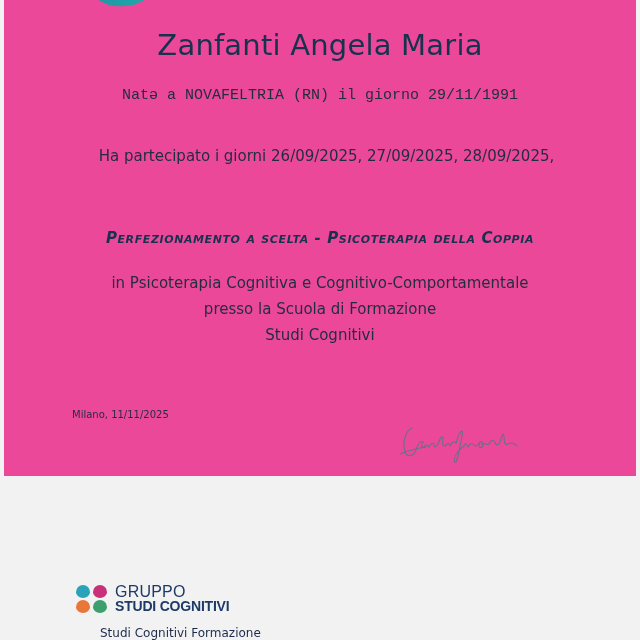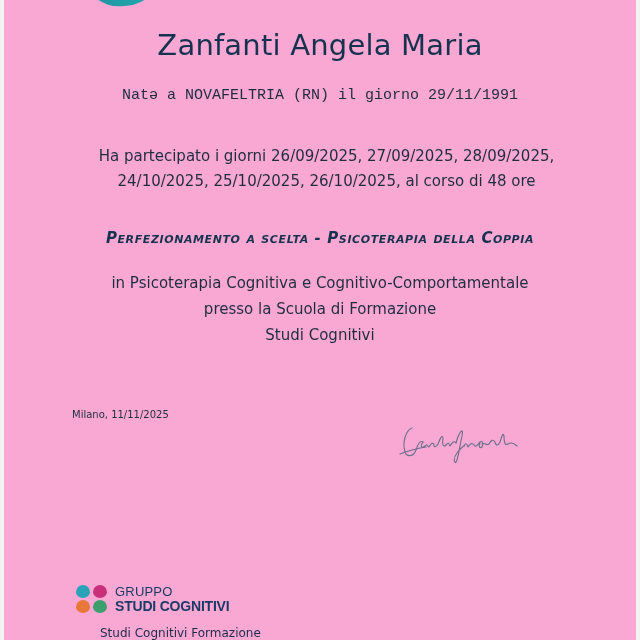--- a/index.html
+++ b/index.html
@@ -8,22 +8,22 @@
       width: 640px;
       height: 640px;
       overflow: hidden;
       background: #f2f2f2;
     }
     .page {
       position: absolute;
       left: 4px;
       top: 0;
       width: 632px;
-      height: 640px;
-      background: #f9a8d4;
+      height: 476px;
+      background: #ec4899;
       font-family: "DejaVu Sans", sans-serif;
       color: #1f2d3d;
     }
     .top-blob {
       position: absolute;
       left: 80px;
       top: -30px;
       width: 78px;
       height: 36px;
       border-radius: 0 0 40px 40px;
@@ -114,21 +114,21 @@
     .dot {
       border-radius: 50% 50% 50% 50% / 55% 55% 45% 45%;
     }
     .logo-text {
       display: flex;
       flex-direction: column;
       line-height: 14px;
     }
     .logo-line1 {
       font-family: "Liberation Sans", sans-serif;
-      font-size: 13px;
+      font-size: 16px;
       color: #1d3a66;
       letter-spacing: 0.2px;
     }
     .logo-line2 {
       font-family: "Liberation Sans", sans-serif;
       font-size: 14px;
       font-weight: bold;
       color: #1d3a66;
       letter-spacing: -0.2px;
     }
@@ -147,21 +147,20 @@
 <div class="page">
 
   <div class="top-blob"></div>
 
   <div class="name">Zanfanti Angela Maria</div>
 
   <div class="birth">Natə a NOVAFELTRIA (RN) il giorno 29/11/1991</div>
 
   <div class="attendance">
     <div>Ha partecipato i giorni 26/09/2025, 27/09/2025, 28/09/2025,</div>
-    <div>24/10/2025, 25/10/2025, 26/10/2025, al corso di 48 ore</div>
   </div>
 
   <div class="course-title">Perfezionamento a scelta - Psicoterapia della Coppia</div>
 
   <div class="school">
     <div>in Psicoterapia Cognitiva e Cognitivo-Comportamentale</div>
     <div>presso la Scuola di Formazione</div>
     <div>Studi Cognitivi</div>
   </div>
 

